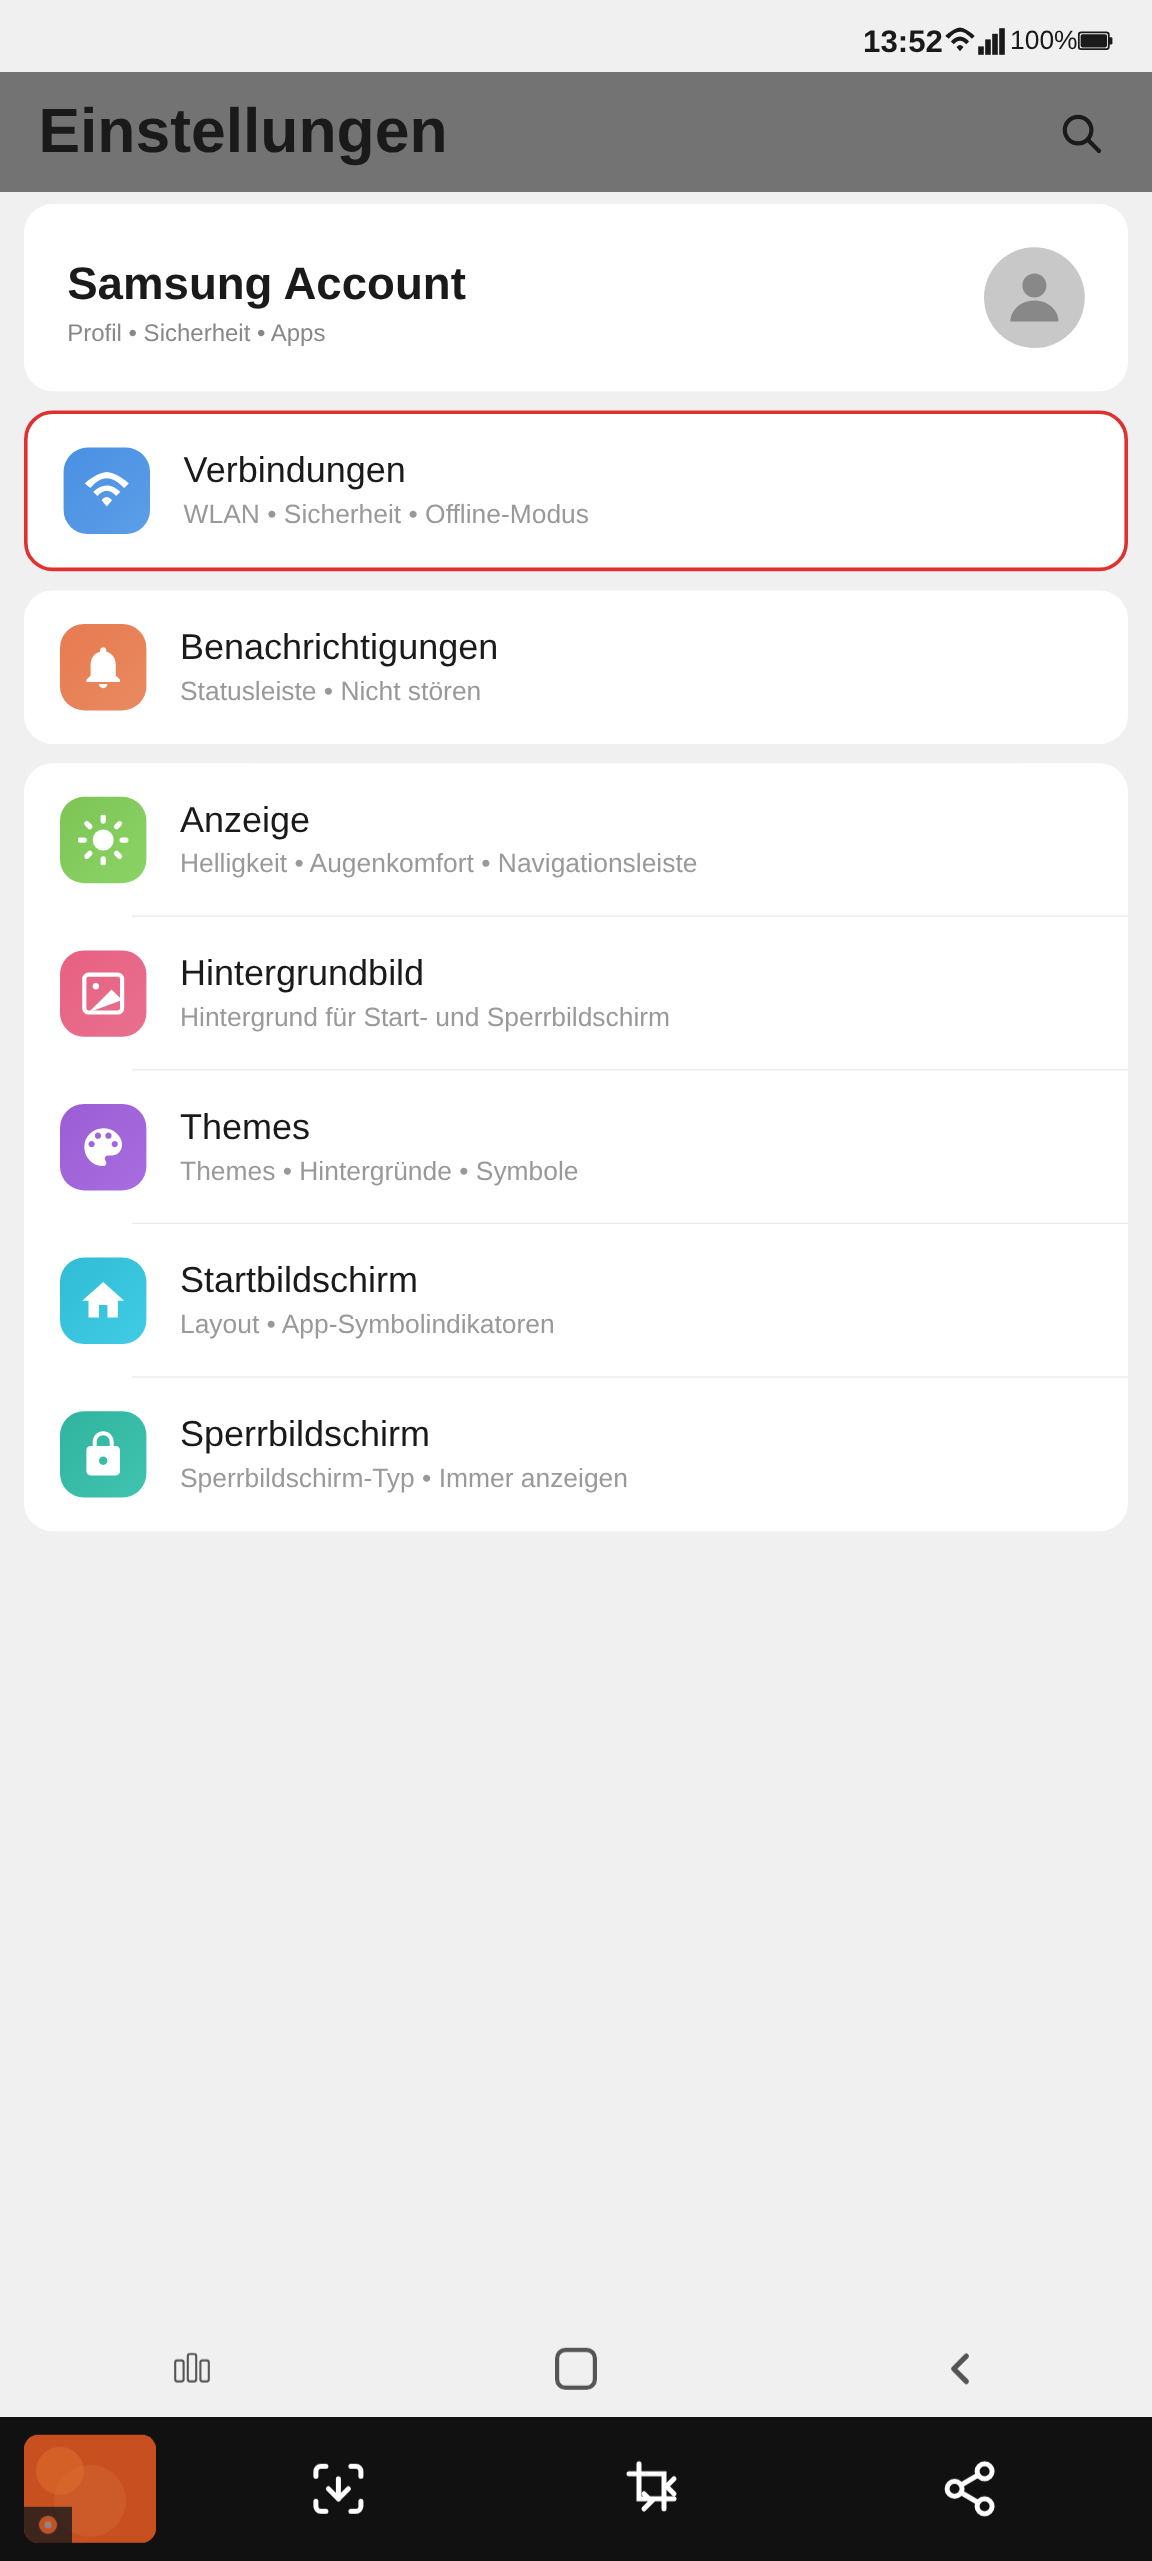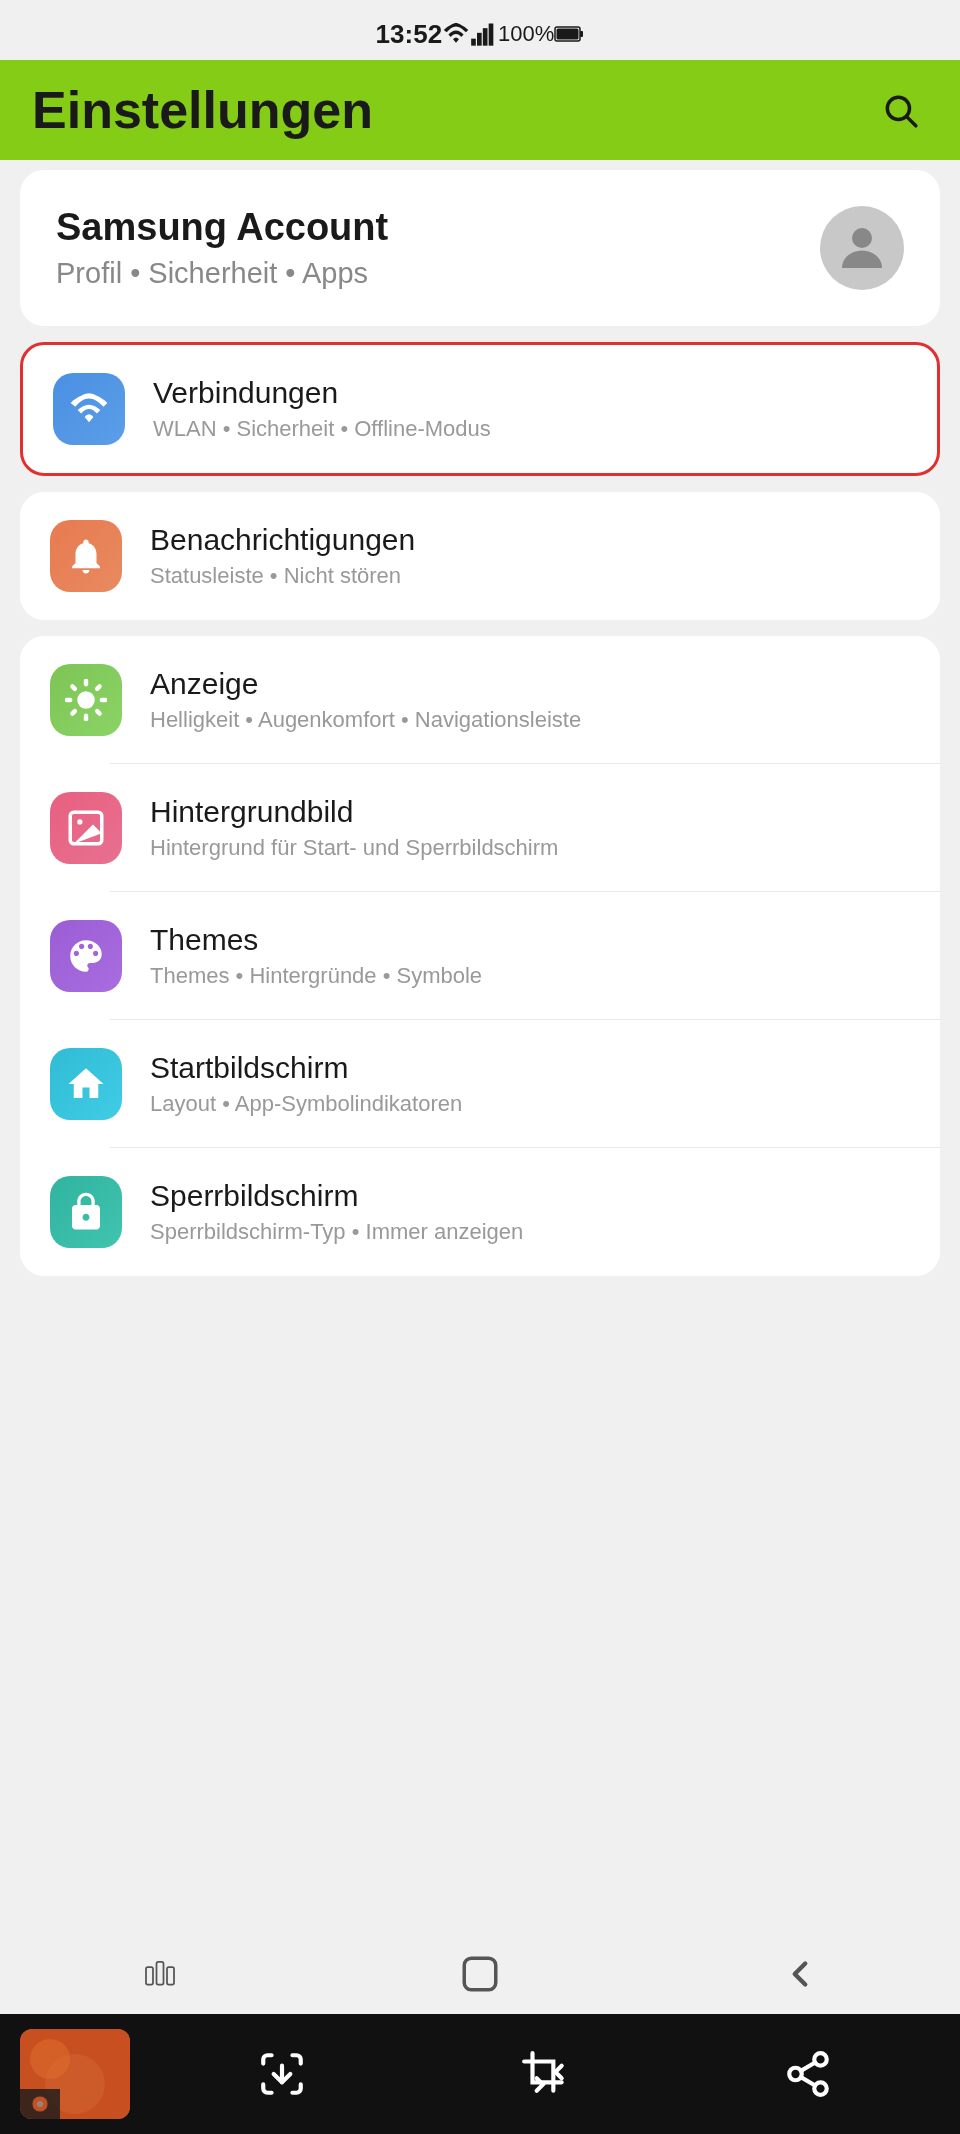--- a/index.html
+++ b/index.html
@@ -10,21 +10,21 @@
       background: #f0f0f0;
       font-family: 'Segoe UI', sans-serif;
       position: relative;
       overflow-x: hidden;
     }
 
     
     .status-bar {
       background: #f0f0f0;
       display: flex;
-      justify-content: center;
+      justify-content: flex-end;
       align-items: center;
       padding: 18px 32px 10px 32px;
       height: 60px;
     }
     .status-time {
       font-size: 26px;
       font-weight: 600;
       color: #1a1a1a;
     }
     .status-icons {
@@ -37,21 +37,21 @@
       font-size: 22px;
       font-weight: 500;
     }
 
     
     .header {
       display: flex;
       justify-content: space-between;
       align-items: center;
       padding: 20px 32px 20px 32px;
-      background: #84cc16;
+      background: #737373;
     }
     .header-title {
       font-size: 52px;
       font-weight: 700;
       color: #1a1a1a;
     }
     .search-icon-btn {
       width: 56px;
       height: 56px;
       display: flex;
@@ -76,21 +76,21 @@
       cursor: pointer;
     }
     .account-info {}
     .account-title {
       font-size: 38px;
       font-weight: 600;
       color: #1a1a1a;
       margin-bottom: 8px;
     }
     .account-subtitle {
-      font-size: 29px;
+      font-size: 20px;
       color: #888;
     }
     .account-avatar {
       width: 84px;
       height: 84px;
       background: #c8c8c8;
       border-radius: 50%;
       display: flex;
       align-items: center;
       justify-content: center;

